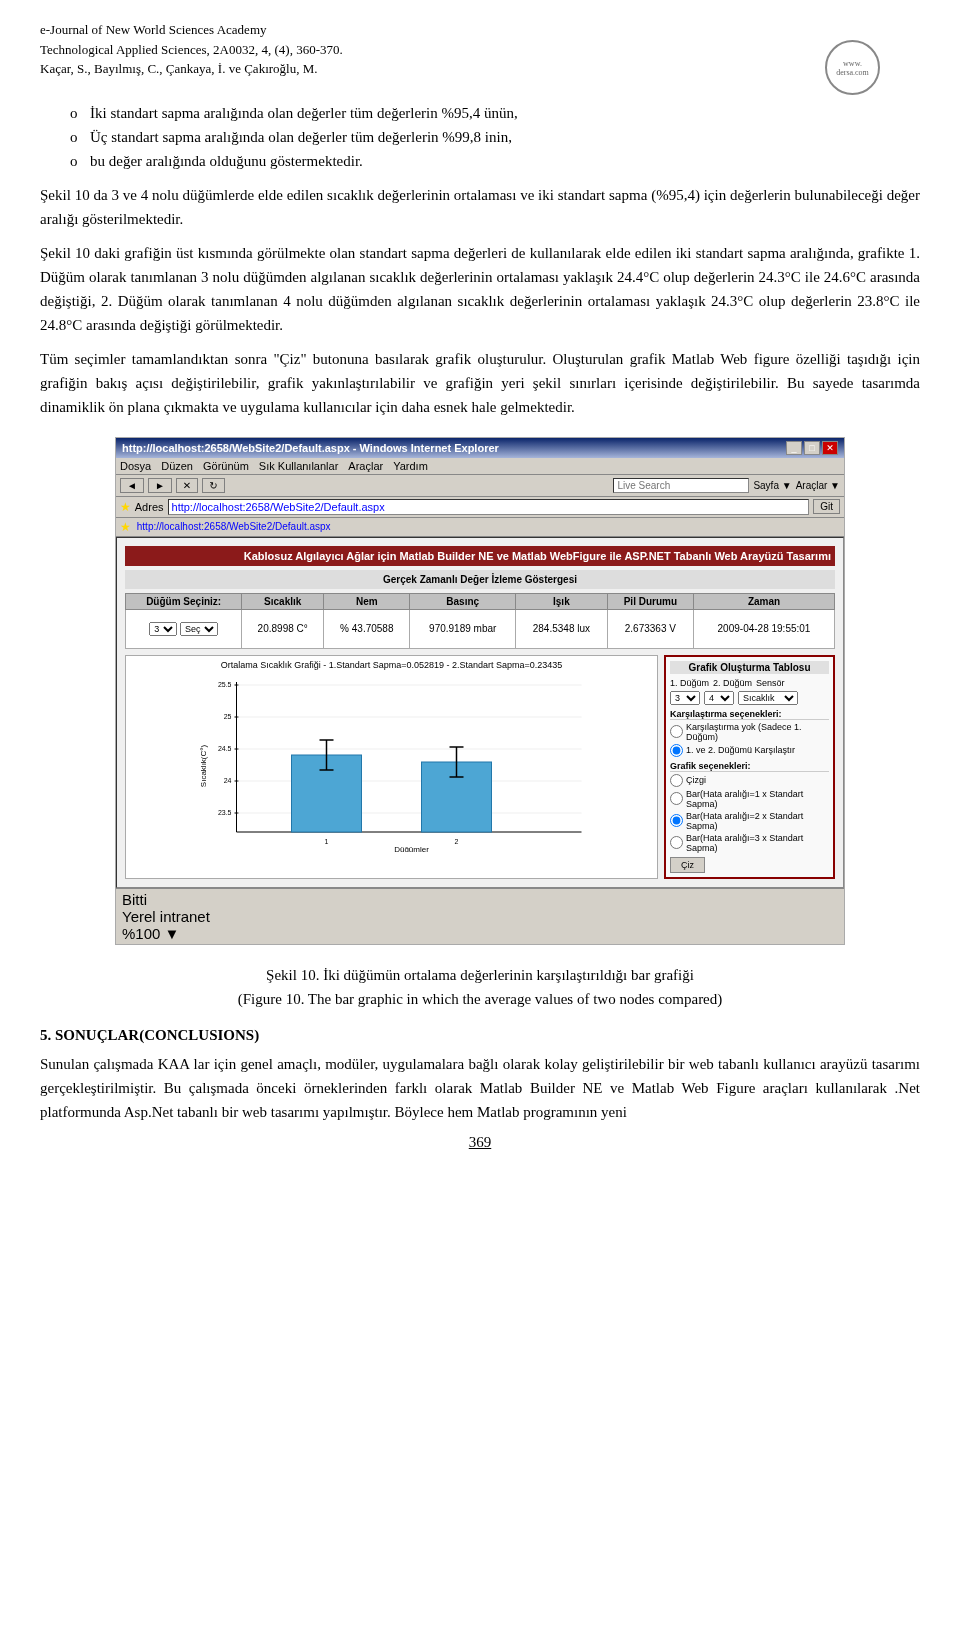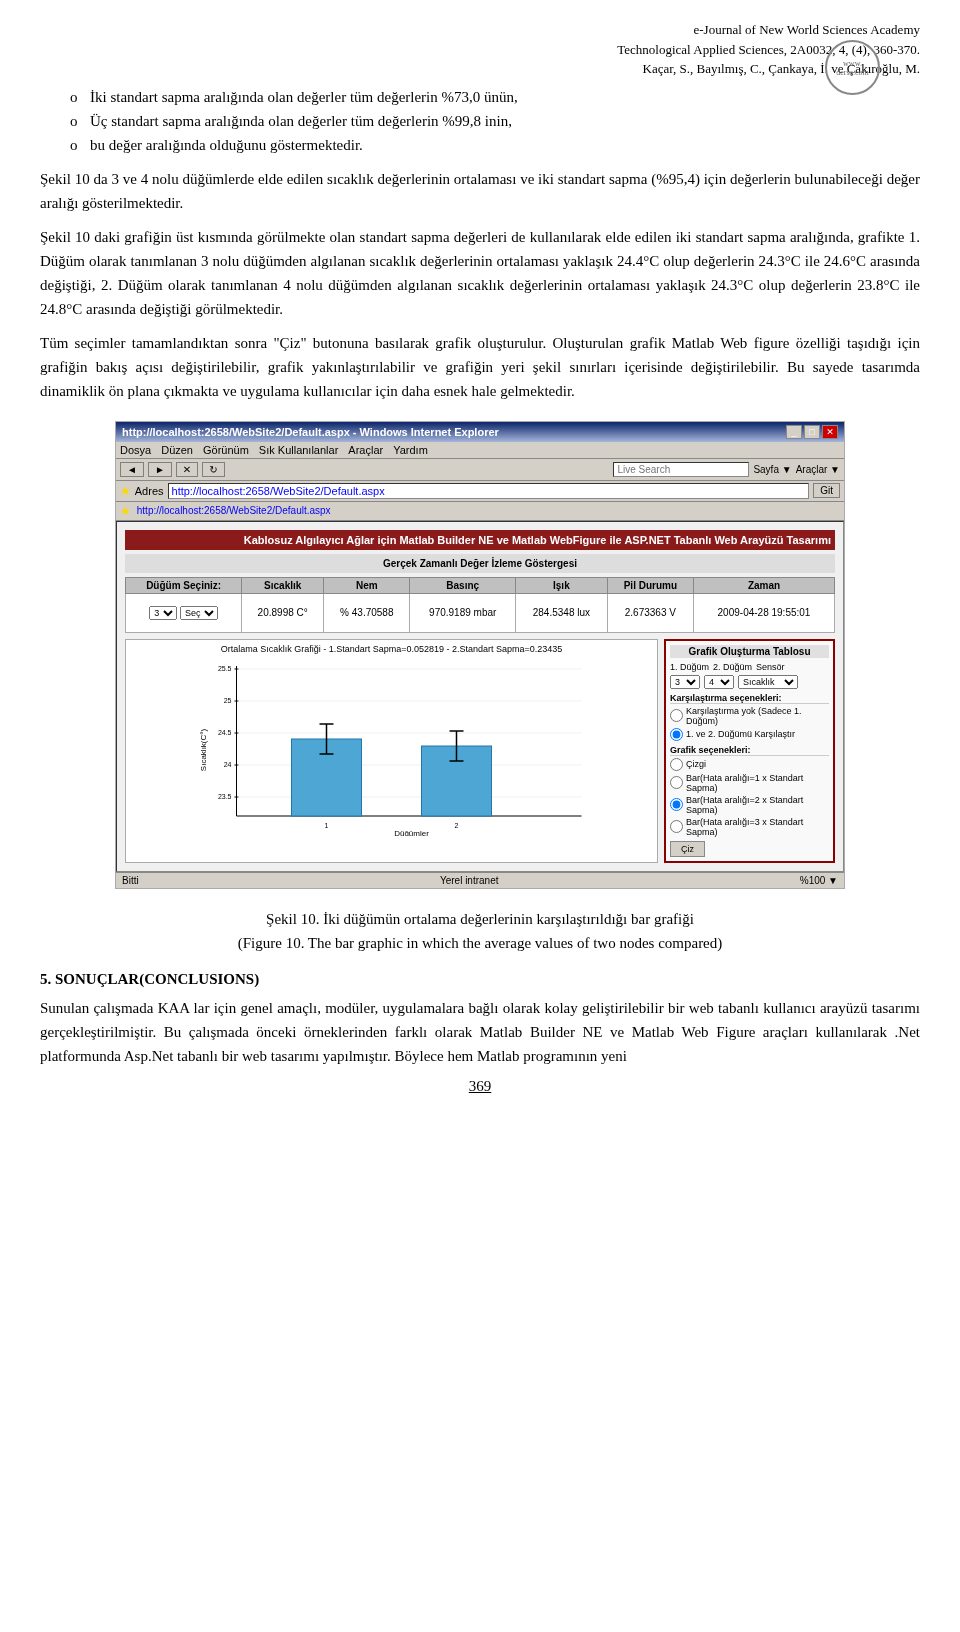--- a/index.html
+++ b/index.html
@@ -7,23 +7,23 @@
       font-family: "Times New Roman", Times, serif;
       font-size: 15px;
       background: #fff;
       color: #000;
       width: 960px;
       padding: 20px 40px 30px 40px;
     }
 
     
     .header {
-      text-align: right;
+      text-align: left;
       font-size: 13px;
-      margin-bottom: 6px;
+      margin-bottom: 22px;
       line-height: 1.5;
     }
     .header-logo {
       position: absolute;
       right: 40px;
       top: 20px;
       width: 55px;
       height: 55px;
       border: 2px solid #888;
       border-radius: 50%;
@@ -253,23 +253,24 @@
       display: block;
       text-align: center;
       cursor: pointer;
     }
 
     
     .ie-statusbar {
       background: #d4d0c8;
       border-top: 1px solid #888;
       padding: 2px 6px;
-      font-size: 10px;
+      font-size: 15px;
       display: flex;
       justify-content: space-between;
+      flex-direction: column;
     }
 
     
     .figure-caption {
       text-align: center;
       margin: 12px auto 16px auto;
       font-size: 15px;
       line-height: 1.6;
     }
 
@@ -298,21 +299,21 @@
     <div>e-Journal of New World Sciences Academy</div>
     <div>Technological Applied Sciences, 2A0032, 4, (4), 360-370.</div>
     <div>Kaçar, S., Bayılmış, C., Çankaya, İ. ve Çakıroğlu, M.</div>
   </div>
   <div class="header-logo">
     <span>www.<br>dersa.com</span>
   </div>
 </div>
 
 <ul class="bullet-list">
-  <li>İki standart sapma aralığında olan değerler tüm değerlerin %73,0 ünün,</li>
+  <li>İki standart sapma aralığında olan değerler tüm değerlerin %95,4 ünün,</li>
   <li>Üç standart sapma aralığında olan değerler tüm değerlerin %99,8 inin,</li>
   <li>bu değer aralığında olduğunu göstermektedir.</li>
 </ul>
 
 <p class="body-text">Şekil 10 da 3 ve 4 nolu düğümlerde elde edilen sıcaklık değerlerinin ortalaması ve iki standart sapma (%95,4) için değerlerin bulunabileceği değer aralığı gösterilmektedir.</p>
 <p class="body-text">
   <span>Şekil 10 daki grafiğin üst kısmında görülmekte olan standart sapma değerleri de kullanılarak elde edilen iki standart sapma aralığında, grafikte 1.</span>
   <span>Düğüm olarak tanımlanan 3 nolu düğümden algılanan sıcaklık değerlerinin ortalaması yaklaşık 24.4°C olup değerlerin 24.3°C ile 24.6°C arasında değiştiği, 2.</span>
   <span>Düğüm olarak tanımlanan 4 nolu düğümden algılanan sıcaklık değerlerinin ortalaması yaklaşık 24.3°C olup değerlerin 23.8°C ile 24.8°C arasında değiştiği görülmektedir.</span>
 </p>

